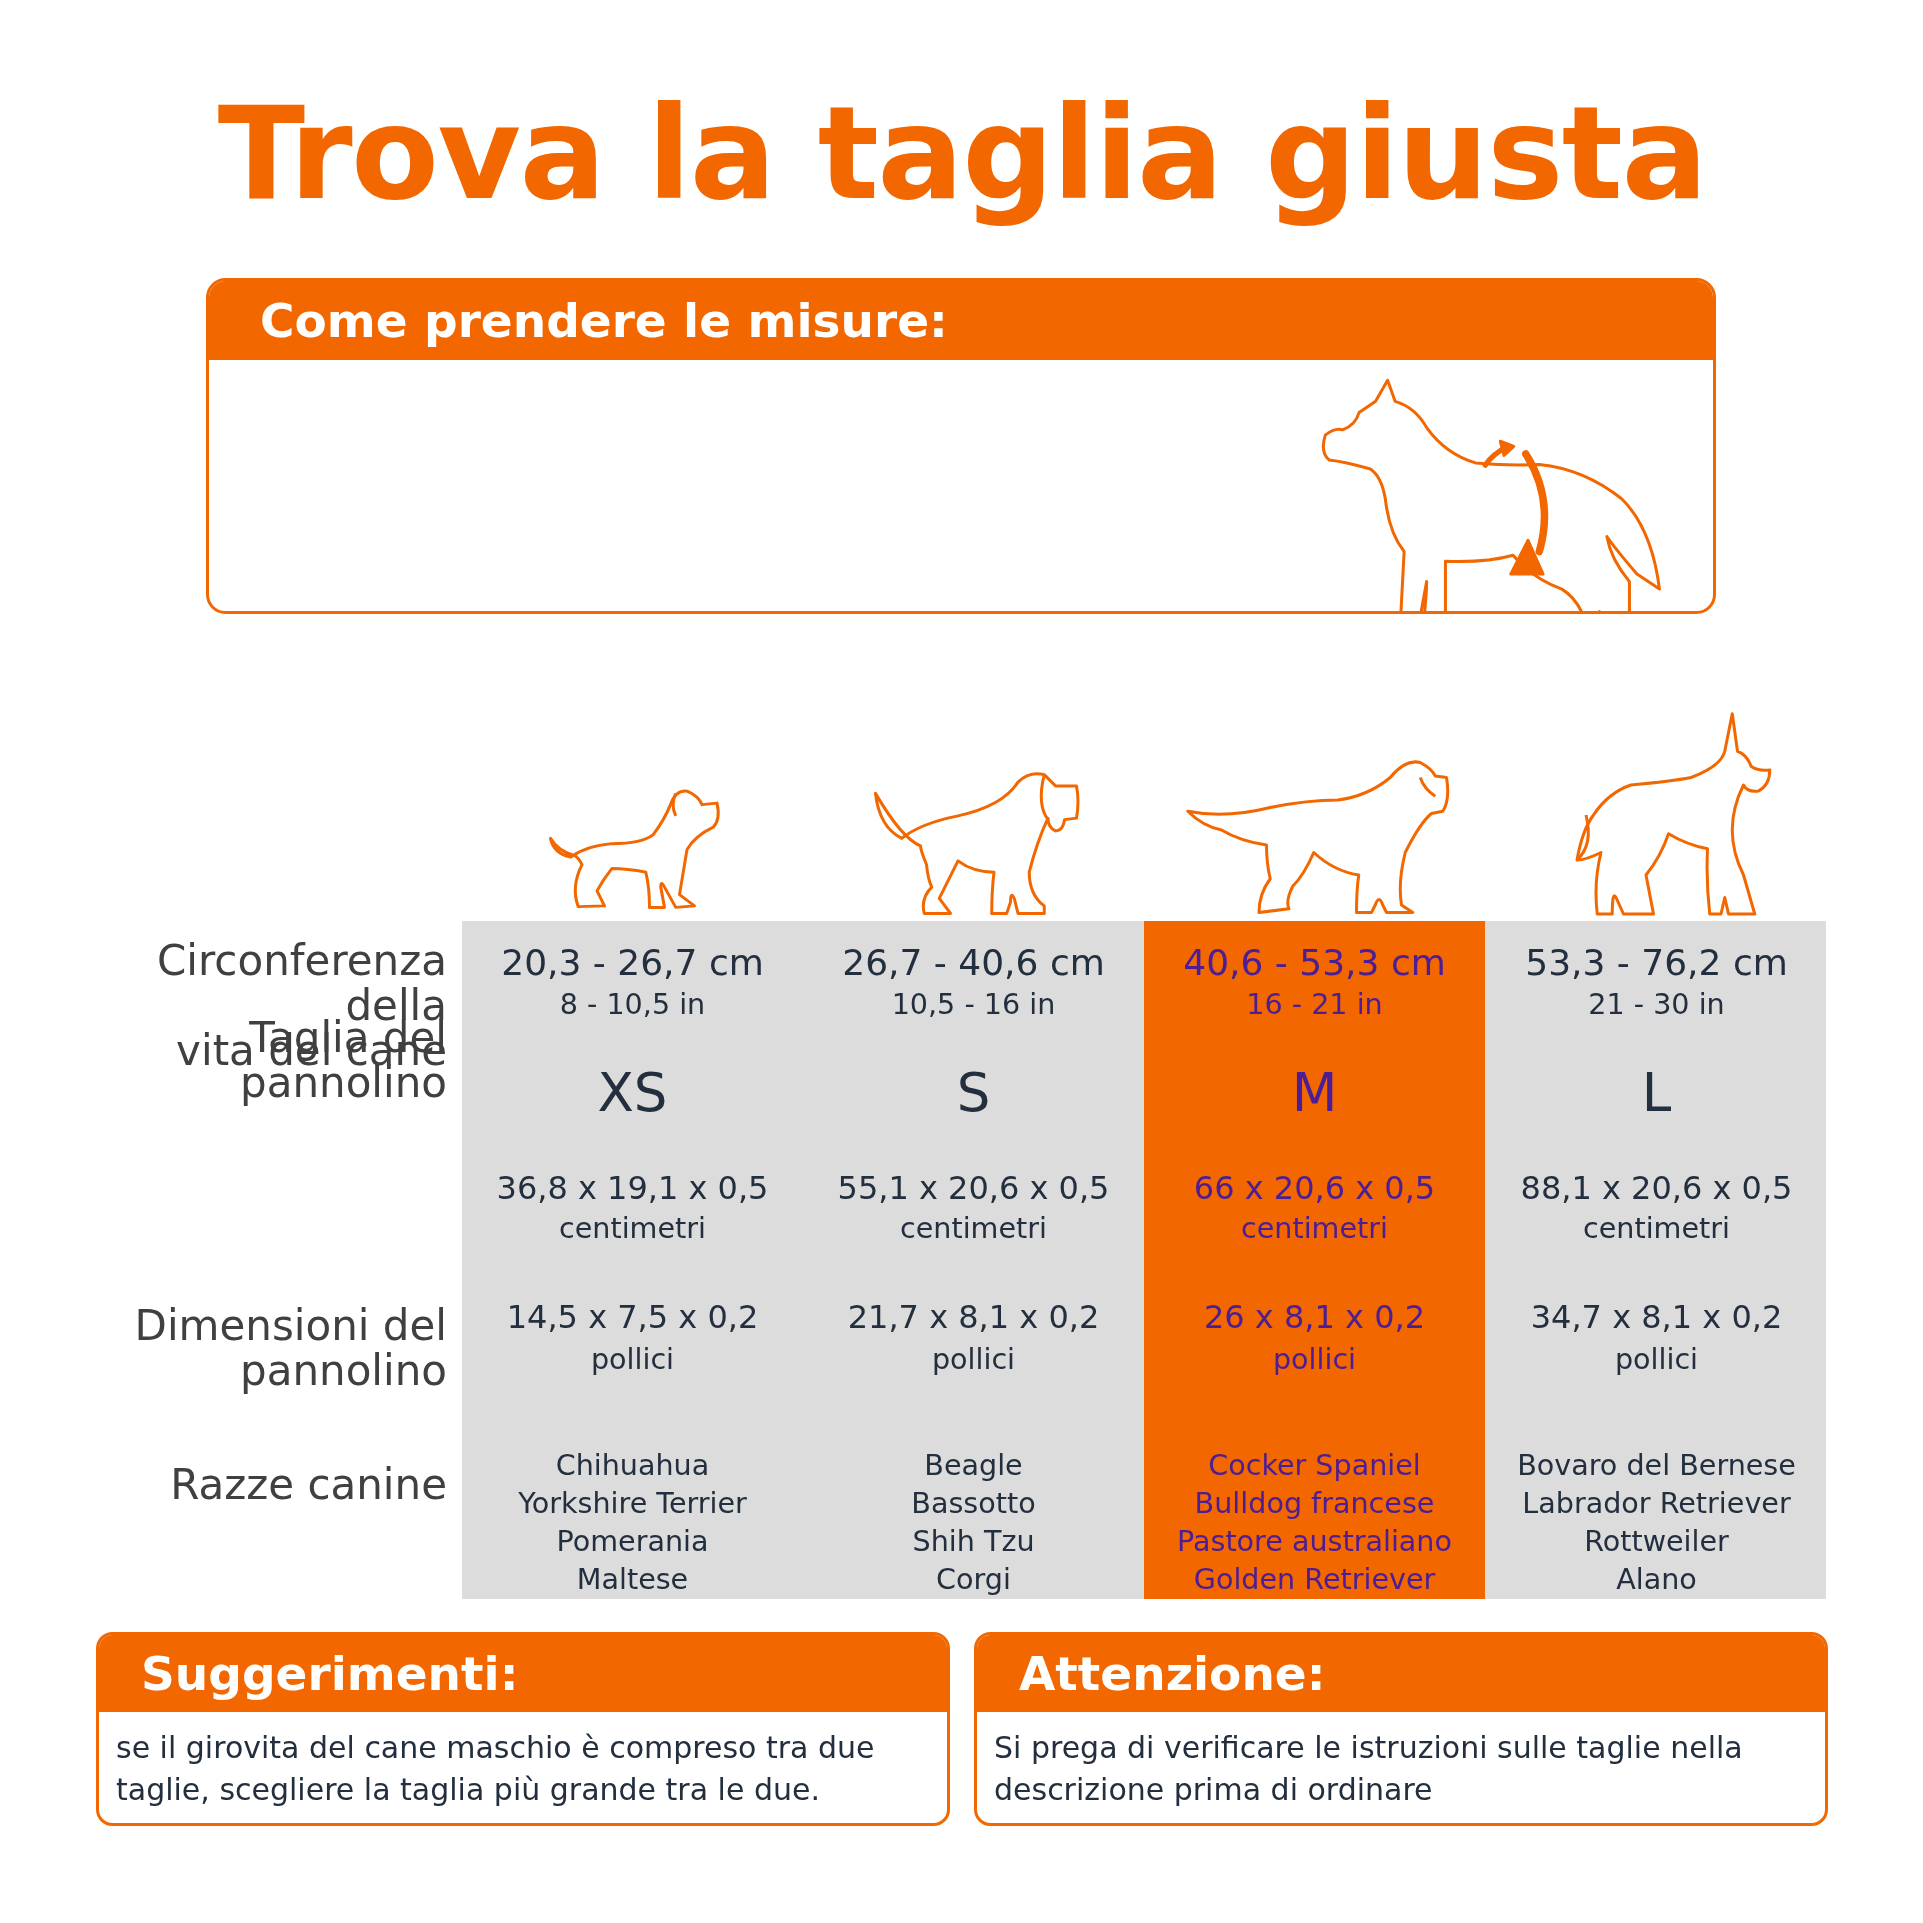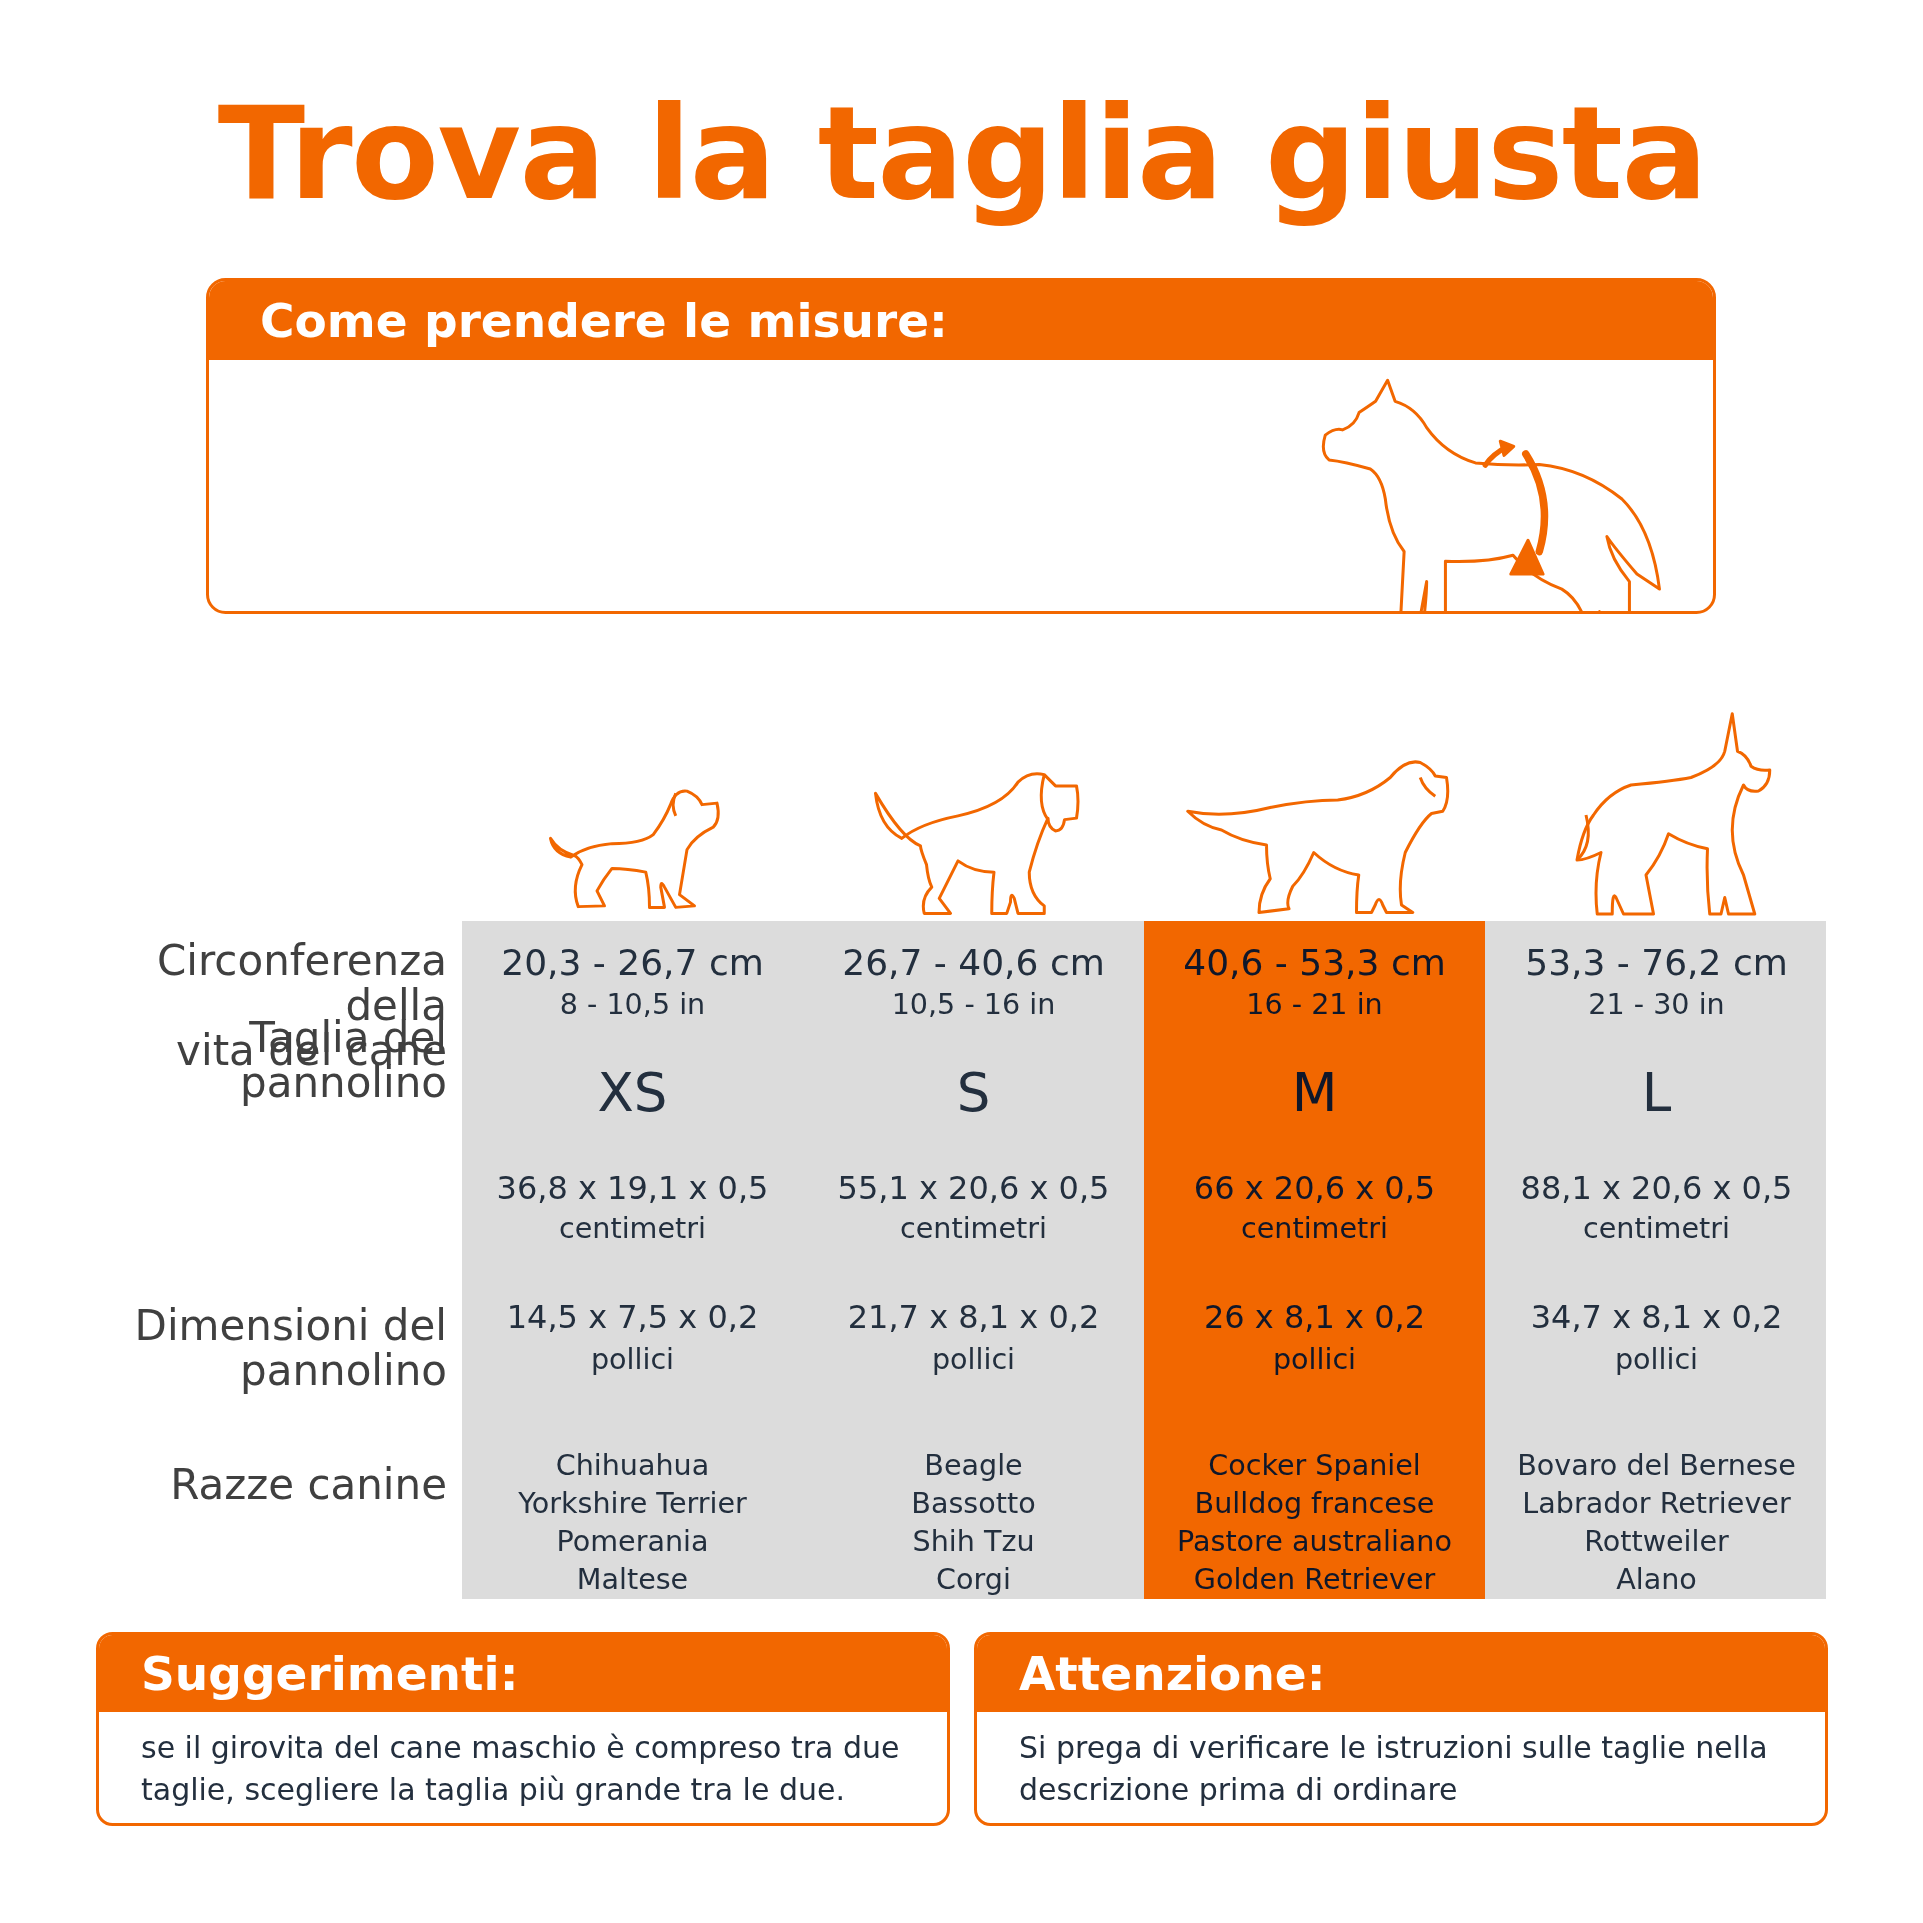--- a/index.html
+++ b/index.html
@@ -28,39 +28,39 @@
 
   .dog { position: absolute; }
 
   .row-label {
     position: absolute; left: 60px; width: 387px; text-align: right;
     font-weight: normal; font-size: 42px; line-height: 45px; color: #404040;
   }
 
   .table { position: absolute; left: 462px; top: 921px; width: 1364px; height: 678px; background: #dcdcdc; }
   .col { position: absolute; top: 0; width: 341px; height: 678px; text-align: center; color: #232f3e; }
-  .col.highlight { background: #f26700; color: #0f172a; }
+  .col.highlight { background: #f26700; color: #4c1d95; }
   .col .waist-cm { position: absolute; top: 21px; width: 100%; font-size: 36px; }
   .col .waist-in { position: absolute; top: 66px; width: 100%; font-size: 28.6px; }
   .col .size { position: absolute; top: 141px; width: 100%; font-size: 53px; }
   .col .dim-cm { position: absolute; top: 248px; width: 100%; font-size: 32px; }
   .col .dim-cm-unit { position: absolute; top: 290px; width: 100%; font-size: 28.6px; }
   .col .dim-in { position: absolute; top: 377px; width: 100%; font-size: 32px; }
   .col .dim-in-unit { position: absolute; top: 421px; width: 100%; font-size: 28.6px; }
   .col .breeds { position: absolute; top: 525px; width: 100%; font-size: 28.6px; line-height: 38px; }
 
   .note-box {
     position: absolute; top: 1632px; height: 194px;
     border: 3px solid #f26700; border-radius: 16.5px; overflow: hidden; background: #fff;
   }
   .note-box .band {
     height: 77px; background: #f26700; color: #fff; font-weight: bold;
     font-size: 47px; line-height: 77px; padding-left: 42px;
   }
-  .note-box .text { padding: 15px 42px 0 42px; font-size: 30px; line-height: 42px; color: #232f3e; }
+  .note-box .text { padding: 15px 42px 0 17px; font-size: 30px; line-height: 42px; color: #232f3e; }
 </style>
 </head>
 <body>
 
 <div class="title">Trova la taglia giusta</div>
 
 <div class="measure-box">
   <div class="band">Come prendere le misure:</div>
   <svg class="measure-dog" viewBox="0 0 490 380" fill="none" stroke="#f26700" stroke-width="4" stroke-linejoin="round" stroke-linecap="round">
     <path d="M98 12 L108 40 Q135 48 150 75 Q175 110 215 122 Q260 126 300 124 Q360 130 410 170 Q450 210 460 290 L430 270 Q400 235 390 220 Q395 250 420 280 L420 360 L400 362 L400 350 L380 320 L380 362 L360 362 L365 345 Q355 305 330 290 Q290 275 265 245 Q230 255 175 253 L175 362 L150 362 L145 340 Q150 300 150 280 L135 362 L80 362 Q95 340 115 335 L120 240 Q100 215 95 170 Q90 140 75 130 Q40 120 20 118 Q8 108 15 85 Q28 75 38 78 Q55 72 60 55 Q75 45 82 40 Z"></path>

